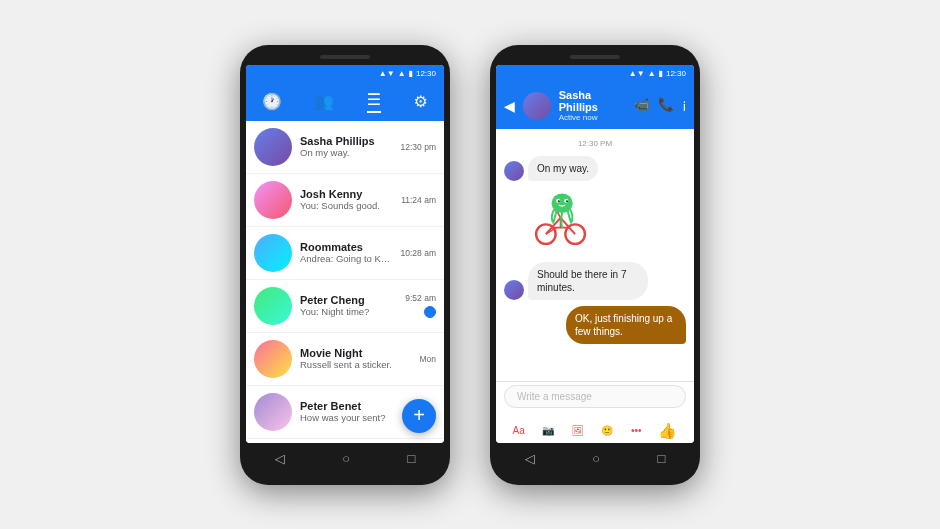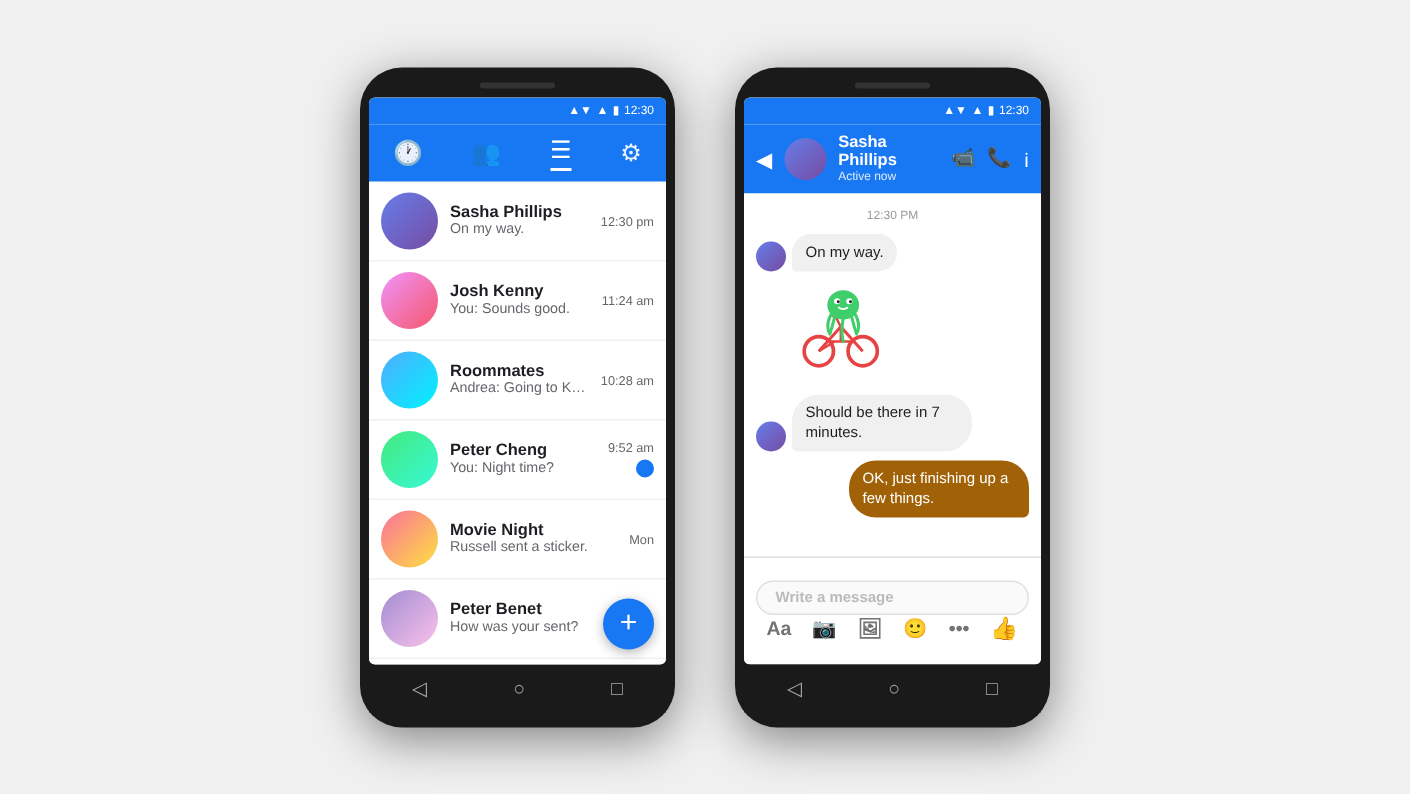--- a/index.html
+++ b/index.html
@@ -271,42 +271,41 @@
       border-bottom-right-radius: 4px;
     }
     .sticker-area {
       margin-left: 24px;
     }
 
     
     .chat-input-bar {
       background: #fff;
       border-top: 1px solid #e0e0e0;
-      padding: 15px 8px;
+      padding: 3px 8px;
       display: flex;
       flex-direction: column;
-      gap: 0;
-      font-weight: bold;
+      gap: 14px;
     }
     .chat-input-field {
       border: 1px solid #e0e0e0;
       border-radius: 20px;
       padding: 5px 12px;
       font-size: 10px;
       color: #bbb;
       background: #fafafa;
     }
     .chat-input-actions {
       display: flex;
       justify-content: space-around;
       align-items: center;
     }
     .input-action-icon {
-      font-size: 13px;
-      color: #737373;
+      font-size: 10px;
+      color: #ef4444;
     }
     .thumb-icon {
       font-size: 15px;
       color: #1877f2;
     }
 
     
     .av-sasha { background: linear-gradient(135deg, #667eea, #764ba2); }
     .av-josh { background: linear-gradient(135deg, #f093fb, #f5576c); }
     .av-roommates { background: linear-gradient(135deg, #4facfe, #00f2fe); }

